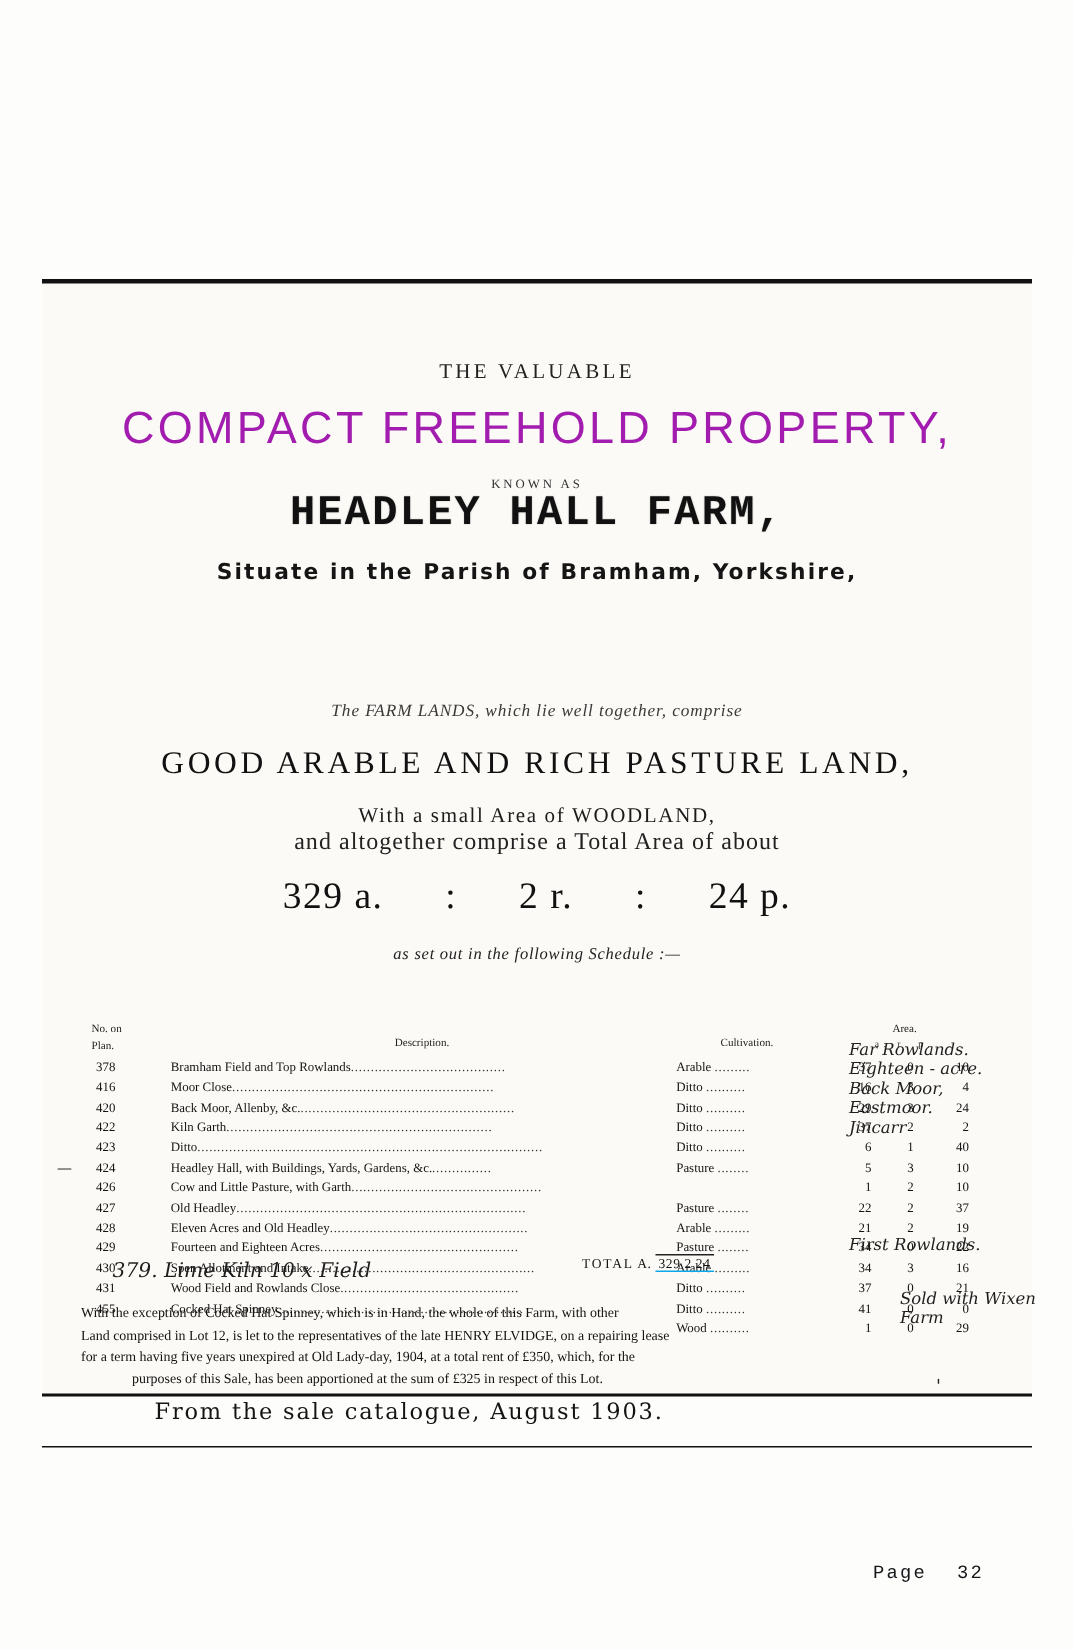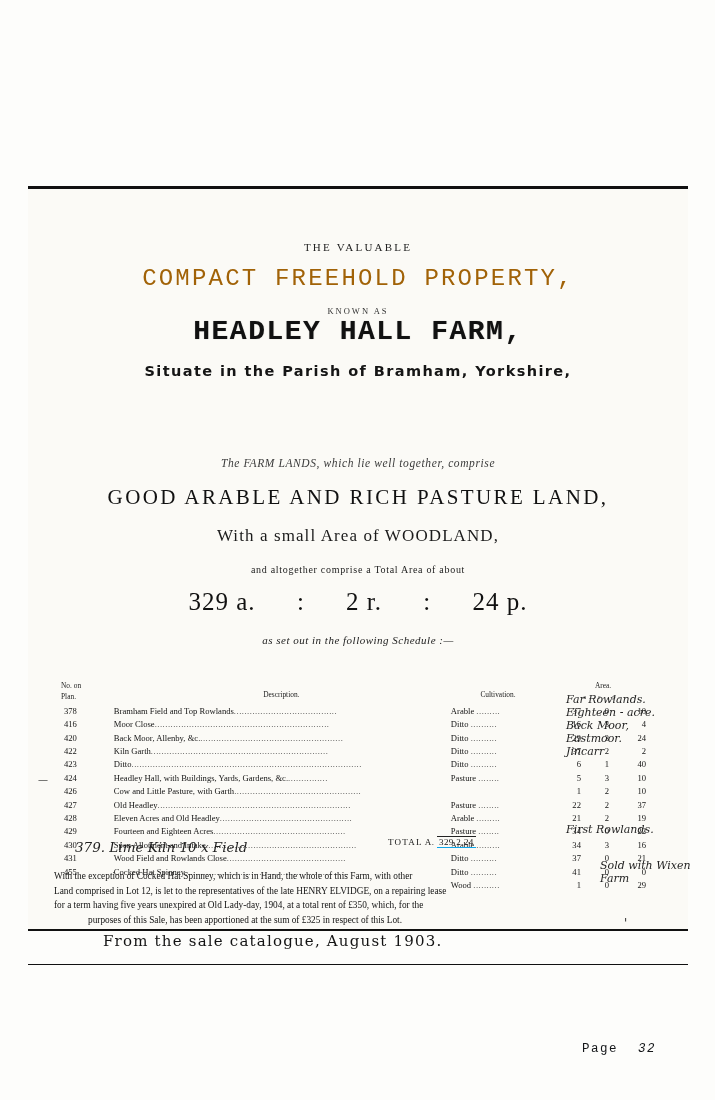--- a/index.html
+++ b/index.html
@@ -48,30 +48,30 @@
   }
   .scan-inner {
     position: relative;
     width: 100%;
     height: 100%;
   }
   .ctr { text-align: center; }
 
   .t-valuable {
     margin-top: 52px;
-    font-size: 11px;
+    font-size: 14px;
     letter-spacing: 2.2px;
     color: #222;
   }
   .t-compact {
     margin-top: 12px;
-    font-size: 24px;
+    font-size: 30px;
     letter-spacing: 2.2px;
-    color: #a16207;
-    font-family: Liberation Mono, monospace;
+    color: #a21caf;
+    font-family: Liberation Sans, sans-serif;
   }
   .t-known {
     margin-top: 14px;
     font-size: 8.5px;
     letter-spacing: 2px;
     color: #333;
   }
   .t-headley {
     font-size: 28px;
     letter-spacing: 1.5px;
@@ -96,27 +96,26 @@
     color: #3a3a3a;
   }
   .t-good {
     margin-top: 16px;
     font-size: 21px;
     letter-spacing: 2.4px;
     color: #111;
   }
   .t-woodland {
     margin-top: 16px;
-    font-size: 17px;
+    font-size: 14px;
     letter-spacing: 1.1px;
     color: #1b1b1b;
   }
   .t-altogether {
-    margin-top: 18px;
-    font-size: 10px;
+    font-size: 16px;
     letter-spacing: 0.7px;
     color: #222;
   }
   .t-area {
     margin-top: 13px;
     font-size: 25px;
     letter-spacing: 1px;
     color: #111;
   }
   .t-area span.sep { padding: 0 34px; }
@@ -235,21 +234,21 @@
 
   .page-num {
     position: absolute;
     left: 582px;
     top: 1042px;
     font-family: "Liberation Mono", monospace;
     font-size: 12.5px;
     letter-spacing: 1.5px;
     color: #15171a;
   }
-  .page-num .n { padding-left: 20px; font-style: italic; }
+  .page-num .n { padding-left: 20px; }
 </style>
 </head>
 <body>
 
 <div class="page">
 
 
   <div class="scan">
     <div class="scan-inner">
 

